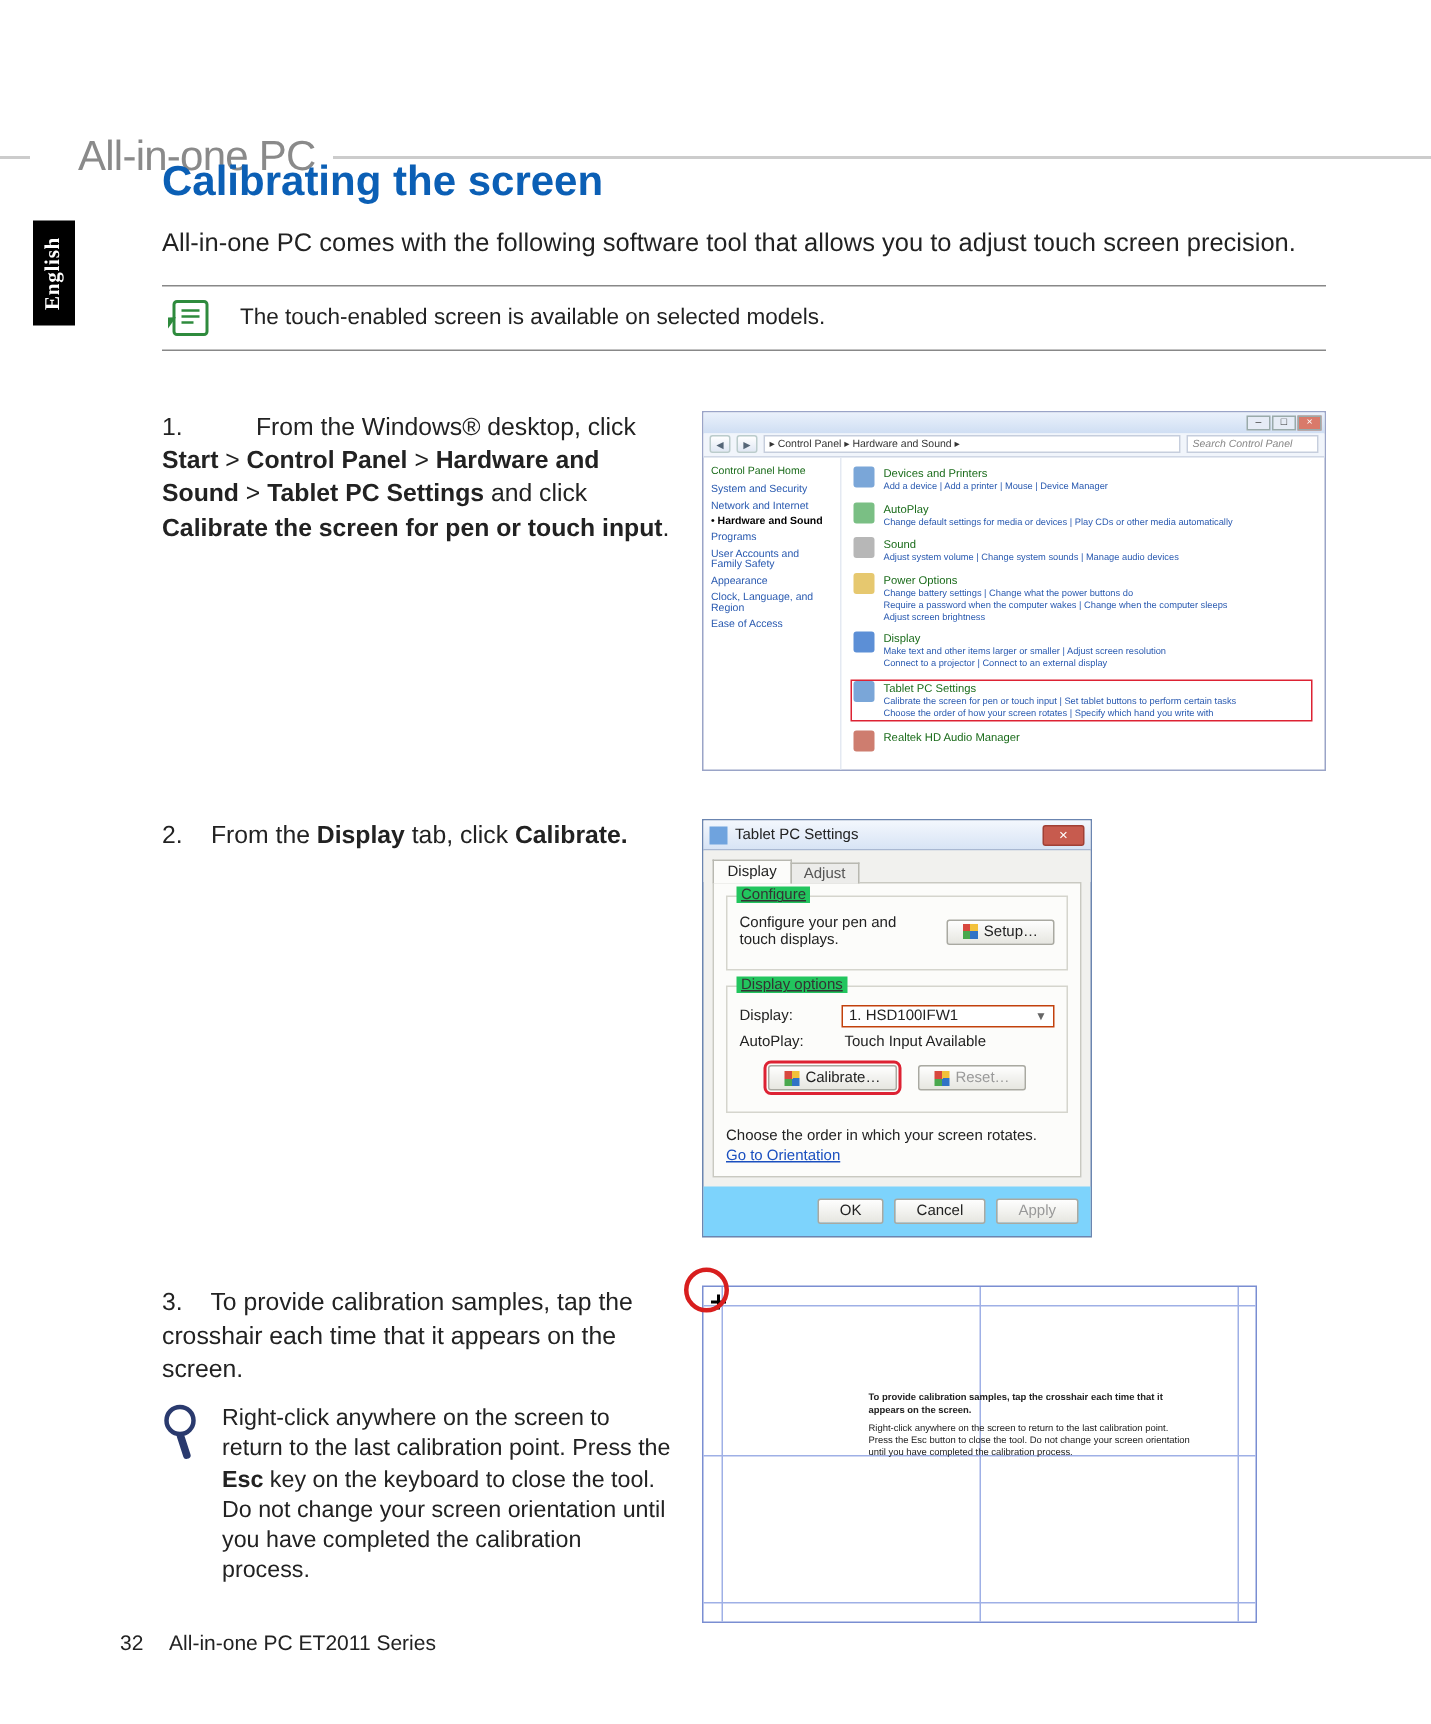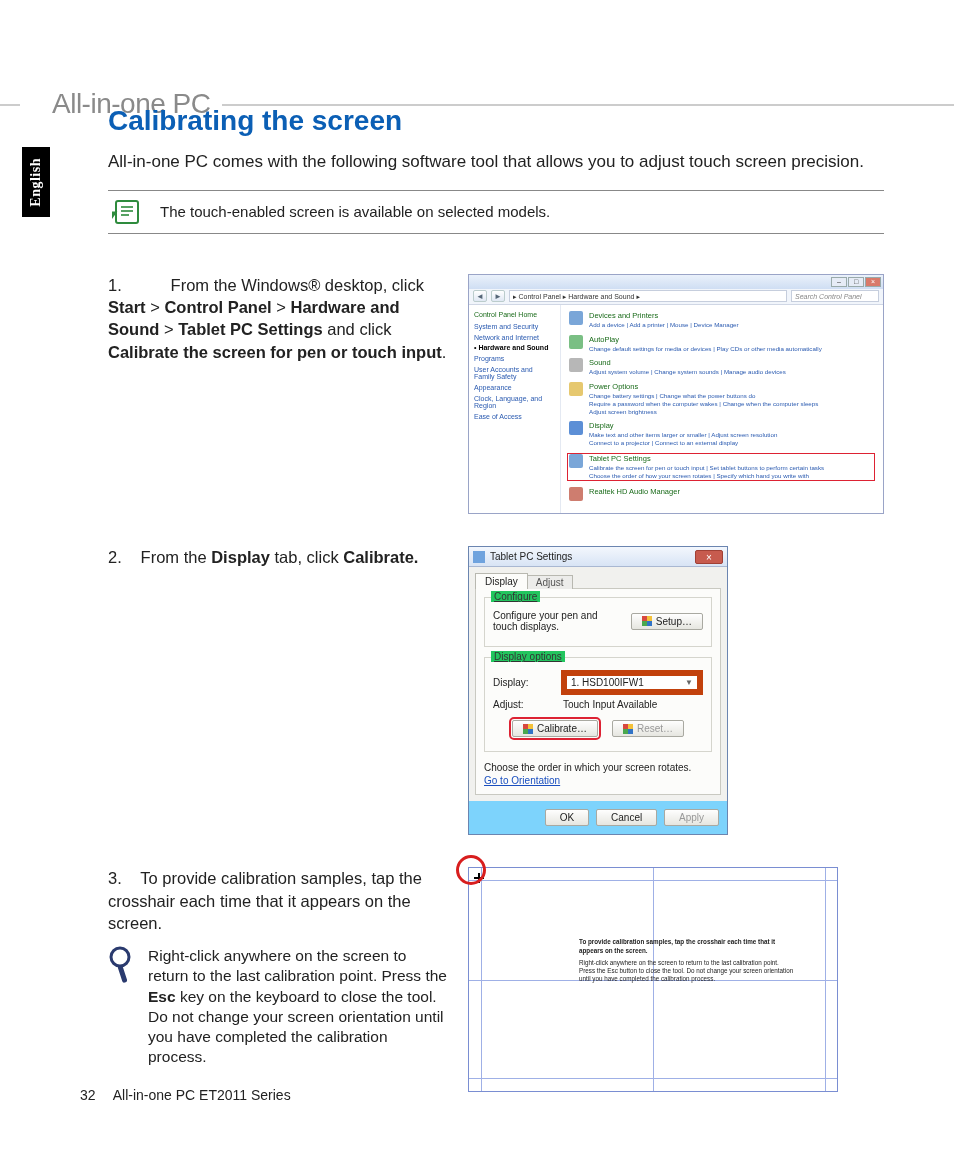--- a/index.html
+++ b/index.html
@@ -100,21 +100,21 @@
   .dlg-tabs .tab{display:inline-block;border:1px solid #b8b8b0;border-bottom:none;background:#fcfcfa;padding:2px 9px;font-size:10px;margin-right:-1px;position:relative;top:1px;}
   .dlg-tabs .tab.inac{background:#ececea;color:#555;top:2px;padding:1px 8px;}
   .dlg-pane{margin:0 6px 6px 6px;border:1px solid #c9c9c1;background:#fcfcfa;padding:8px;}
   .grp{border:1px solid #d5d5cd;padding:8px 8px 10px 8px;margin-bottom:10px;position:relative;}
   .grp .gl{position:absolute;top:-7px;left:6px;background:#22c55e;padding:0 3px;font-size:10px;color:#333;text-decoration:underline;}
   .grp .row{display:flex;align-items:center;gap:24px;margin:4px 0;}
   .btn{border:1px solid #a9a9a1;background:linear-gradient(#fefefe,#e6e6e0);padding:2px 10px;border-radius:2px;font-size:10px;display:inline-flex;align-items:center;gap:4px;}
   .btn .shield{width:10px;height:10px;display:inline-block;background:conic-gradient(#f3c13a 0 25%,#3173c6 0 50%,#4aa84e 0 75%,#d8483e 0);}  
   .btn.dis{color:#999;}
   .btn.boxed2{outline:2px solid #d23;outline-offset:1px;}
-  .sel{border:6px solid #c2410c;background:#fff;padding:1px 4px;font-size:10px;width:148px;display:flex;justify-content:space-between;align-items:center;}
+  .sel{border:1px solid #c2410c;background:#fff;padding:1px 4px;font-size:10px;width:148px;display:flex;justify-content:space-between;align-items:center;}
   .sel .dd{color:#666;font-size:8px;}
   .dlg-ftr{padding:8px;text-align:right;background:#7dd3fc;}
   .dlg-ftr .btn{margin-left:4px;padding:2px 14px;}
   .lnk{color:#1a4fbf;text-decoration:underline;}
 
   
   .cal-wrap{position:relative;width:370px;height:225px;}
   .cal{position:absolute;inset:0;border:1px solid #7a8ed2;background:#fff;}
   .cal .gl-h{position:absolute;left:0;right:0;border-top:1px solid #9fb0e6;}
   .cal .gl-v{position:absolute;top:0;bottom:0;border-left:1px solid #9fb0e6;}
@@ -281,21 +281,21 @@
           <div class="grp">
             <div class="gl">Display options</div>
             <div class="row">
                 <div style="width:46px">Display:</div>
               <div class="sel">
                   <span>1. HSD100IFW1</span>
                   <span class="dd">▼</span>
                 </div>
               </div>
             <div class="row">
-                <div style="width:46px">Adjust:</div>
+                <div style="width:46px">AutoPlay:</div>
                 <div>Touch Input Available</div>
               </div>
             <div class="row" style="justify-content:center;gap:14px;margin-top:10px;">
               <div class="btn boxed2">
                   <span class="shield"></span>
                   <span>Calibrate…</span>
                 </div>
               <div class="btn dis">
                   <span class="shield"></span>
                   <span>Reset…</span>

